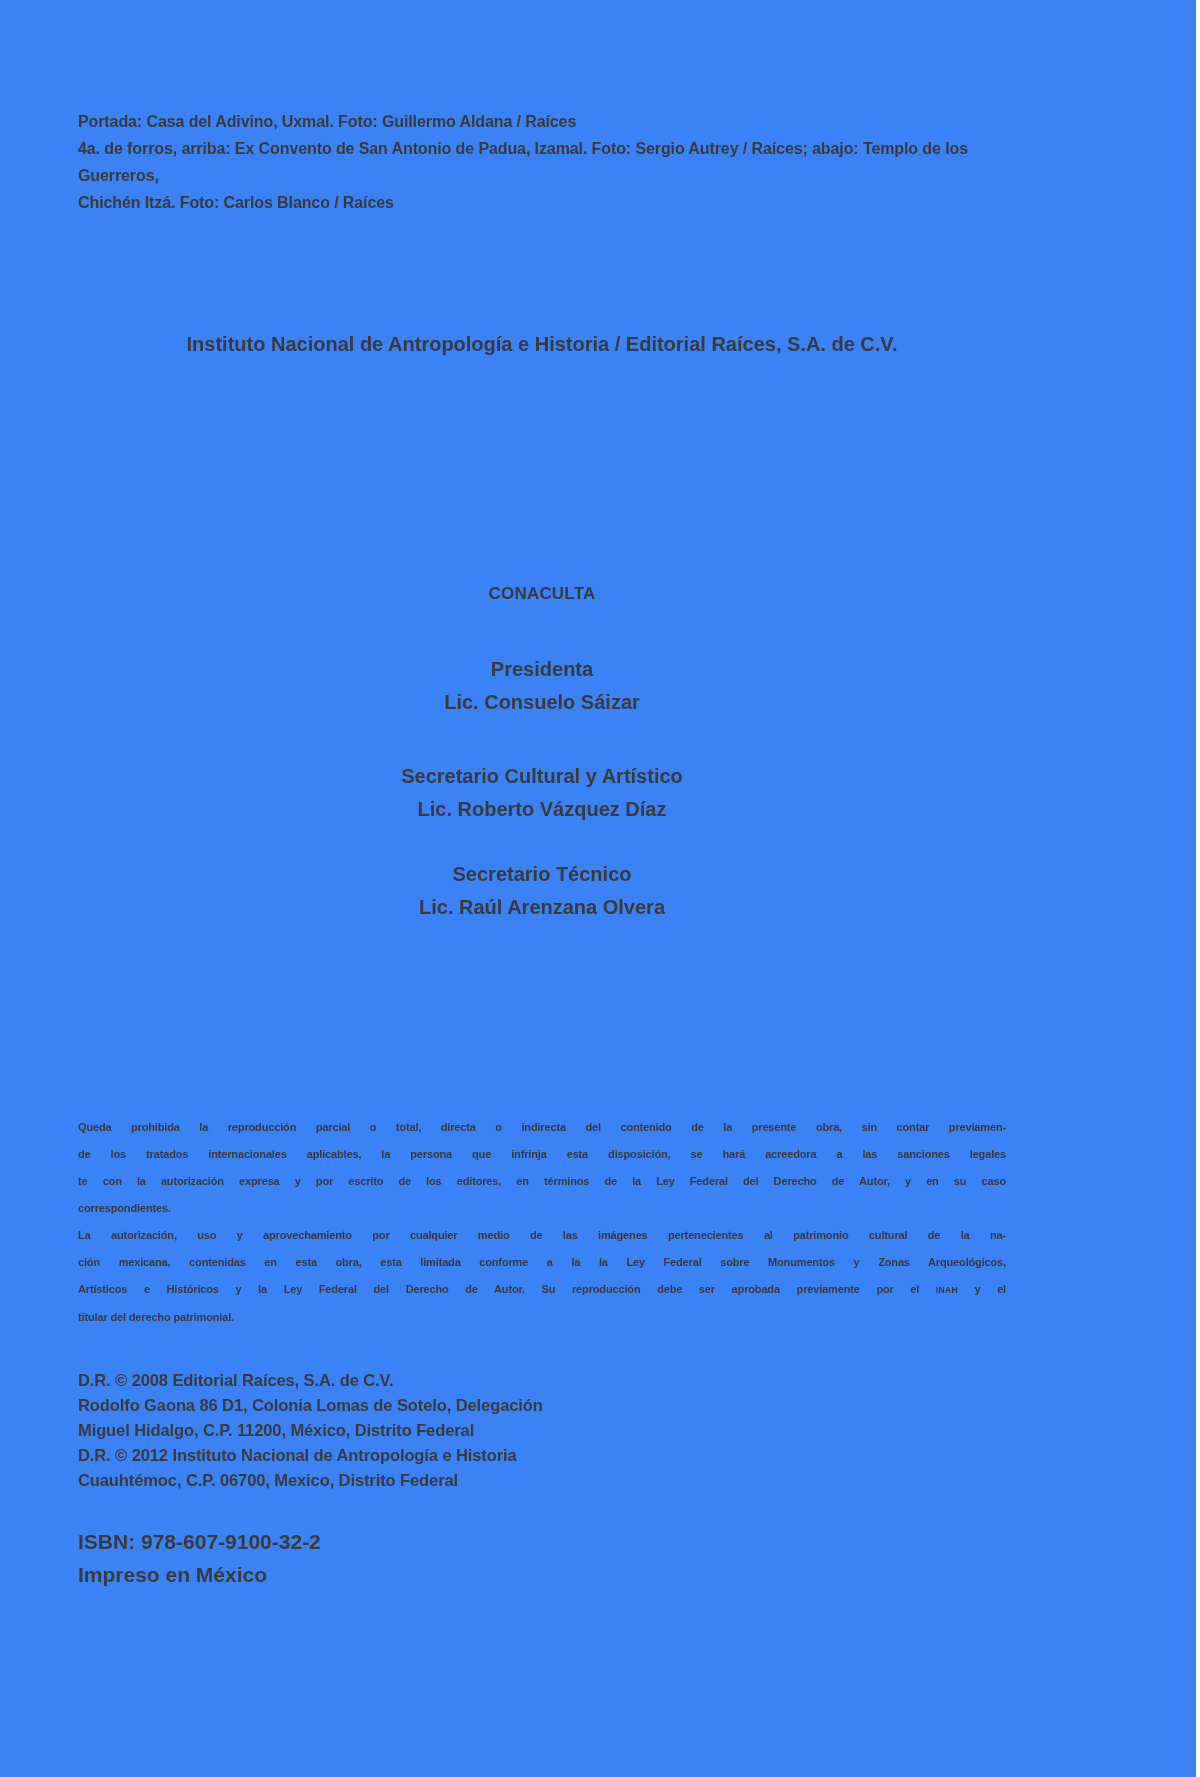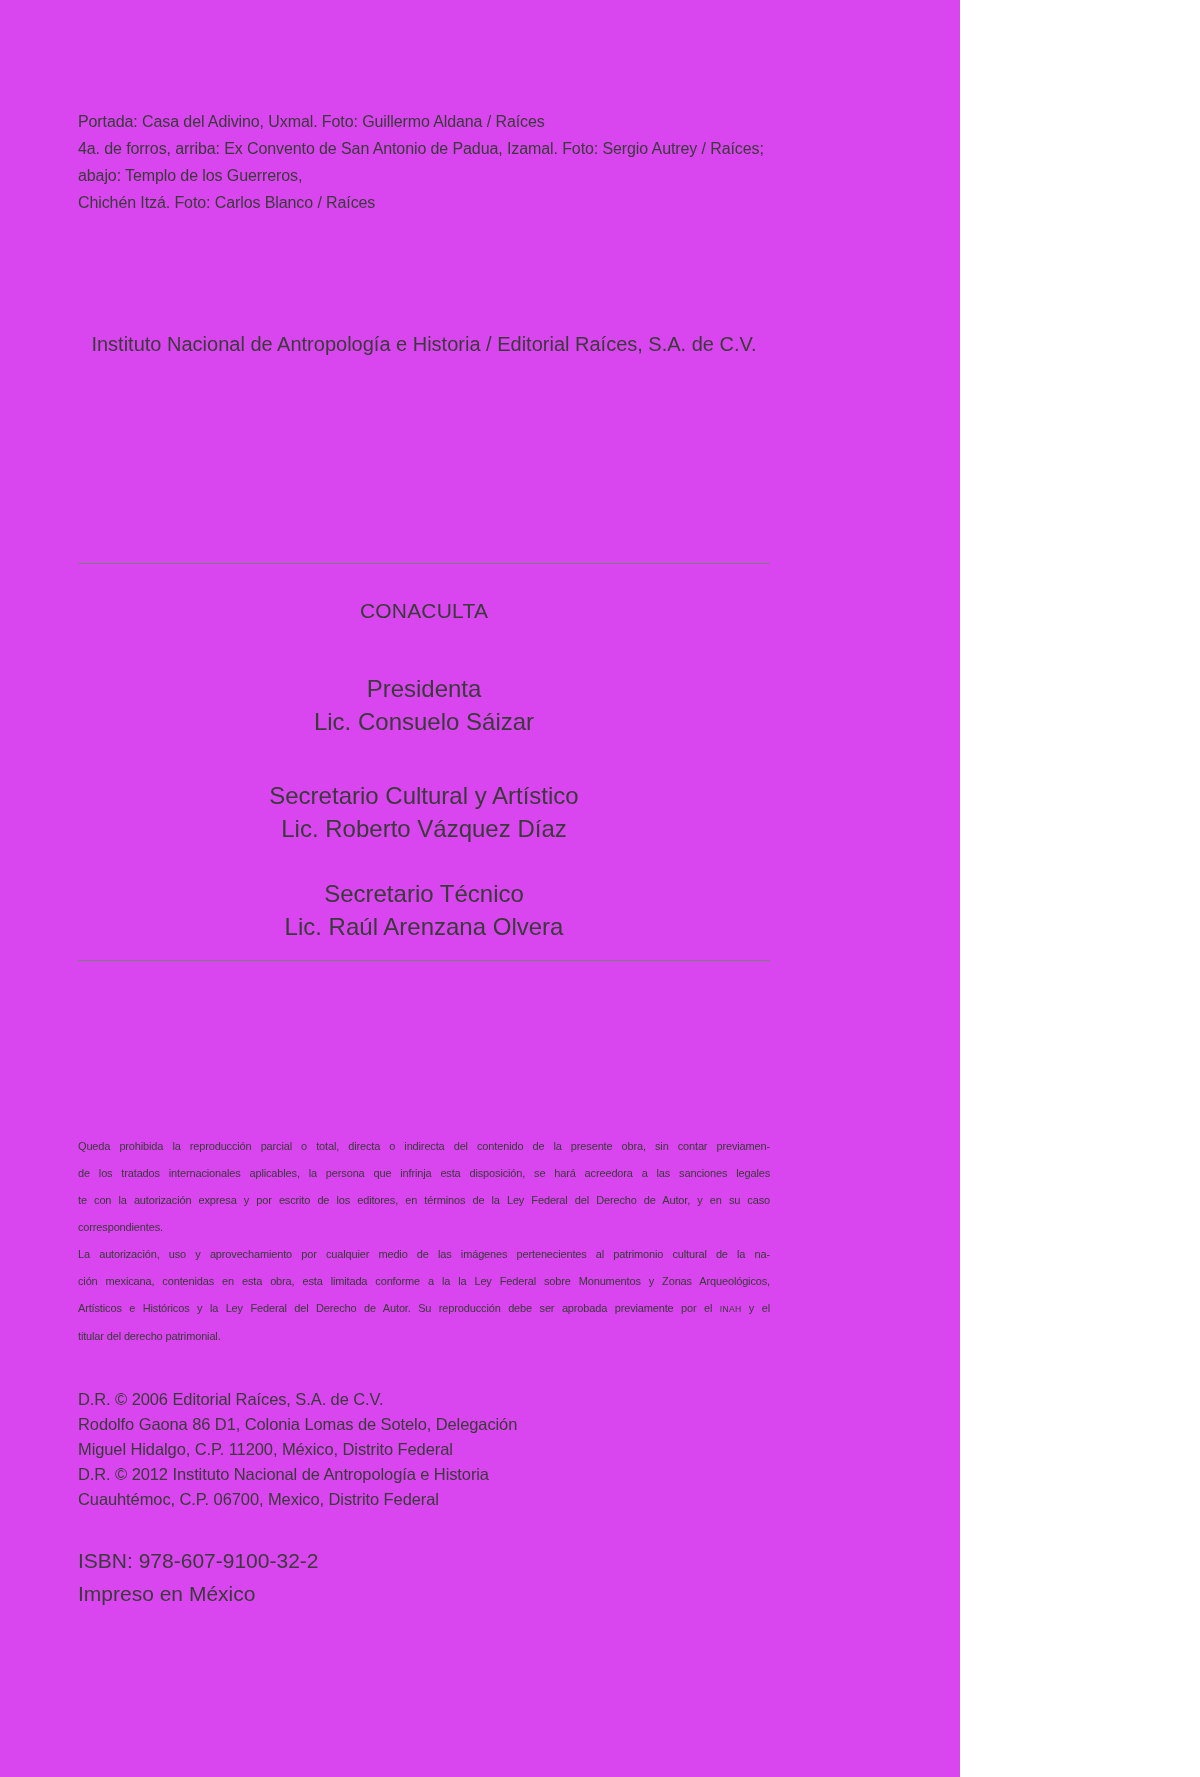--- a/index.html
+++ b/index.html
@@ -5,25 +5,26 @@
   * { margin: 0; padding: 0; box-sizing: border-box; }
   html, body { background: #ffffff; }
   body {
     width: 1200px;
     height: 1777px;
     font-family: "Liberation Sans", "DejaVu Sans", sans-serif;
     color: #3a3a3a;
     overflow: hidden;
   }
   .page {
-    width: 960px;
+    width: 1196px;
     height: 1777px;
     padding-left: 78px;
     padding-right: 190px; 
-    background: #d946ef;
+    background: #3b82f6;
+    font-weight: bold;
   }
   
   .credits {
     padding-top: 108px;
     font-size: 16px;
     line-height: 27px;
     letter-spacing: -0.1px;
   }
   
   .coedition {
@@ -37,27 +38,27 @@
     border: 0;
     border-top: 1px solid #7d7d7d;
     height: 0;
     width: 100%;
   }
   .rule-top { margin-top: 202px; }
   .rule-bottom { margin-top: 17px; }
   
   .conaculta { text-align: center; }
   .conaculta-title {
-    margin-top: 35px;
-    font-size: 21px;
+    margin-top: 20px;
+    font-size: 17px;
     letter-spacing: 0.2px;
     text-align: center;
   }
   .officer-group {
-    font-size: 24px;
+    font-size: 20px;
     line-height: 33px;
   }
   .officer-group.g1 { margin-top: 49px; }
   .officer-group.g2 { margin-top: 41px; }
   .officer-group.g3 { margin-top: 32px; }
   
   .legal {
     margin-top: 172px;
     font-size: 11px;
     line-height: 27px;
@@ -134,21 +135,21 @@
     </div>
     <div class="legal-para">
       <div class="legal-line just">La autorización, uso y aprovechamiento por cualquier medio de las imágenes pertenecientes al patrimonio cultural de la na-</div>
       <div class="legal-line just">ción mexicana, contenidas en esta obra, esta limitada conforme a la la Ley Federal sobre Monumentos y Zonas Arqueológicos,</div>
       <div class="legal-line just"><span>Artísticos e Históricos y la Ley Federal del Derecho de Autor. Su reproducción debe ser aprobada previamente por el </span><span class="smallcaps">INAH</span><span> y el</span></div>
       <div class="legal-line">titular del derecho patrimonial.</div>
     </div>
   </div>
 
   <div class="imprint">
-    <div>D.R. © 2006 Editorial Raíces, S.A. de C.V.</div>
+    <div>D.R. © 2008 Editorial Raíces, S.A. de C.V.</div>
     <div>Rodolfo Gaona 86 D1, Colonia Lomas de Sotelo, Delegación</div>
     <div>Miguel Hidalgo, C.P. 11200, México, Distrito Federal</div>
     <div>D.R. © 2012 Instituto Nacional de Antropología e Historia</div>
     <div>Cuauhtémoc, C.P. 06700, Mexico, Distrito Federal</div>
   </div>
 
   <div class="isbn-block">
     <div>ISBN: 978-607-9100-32-2</div>
     <div>Impreso en México</div>
   </div>

